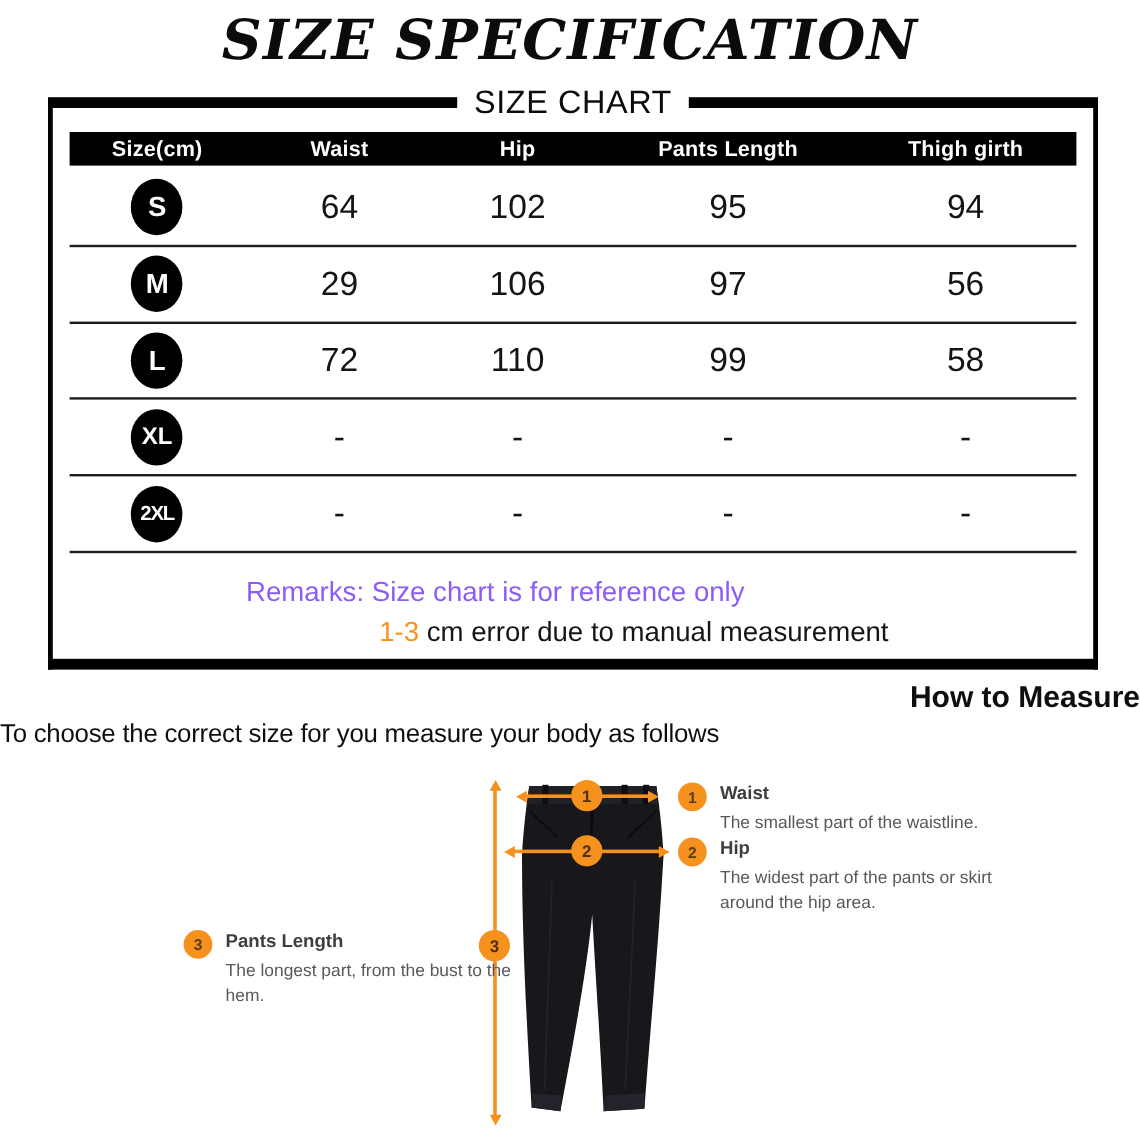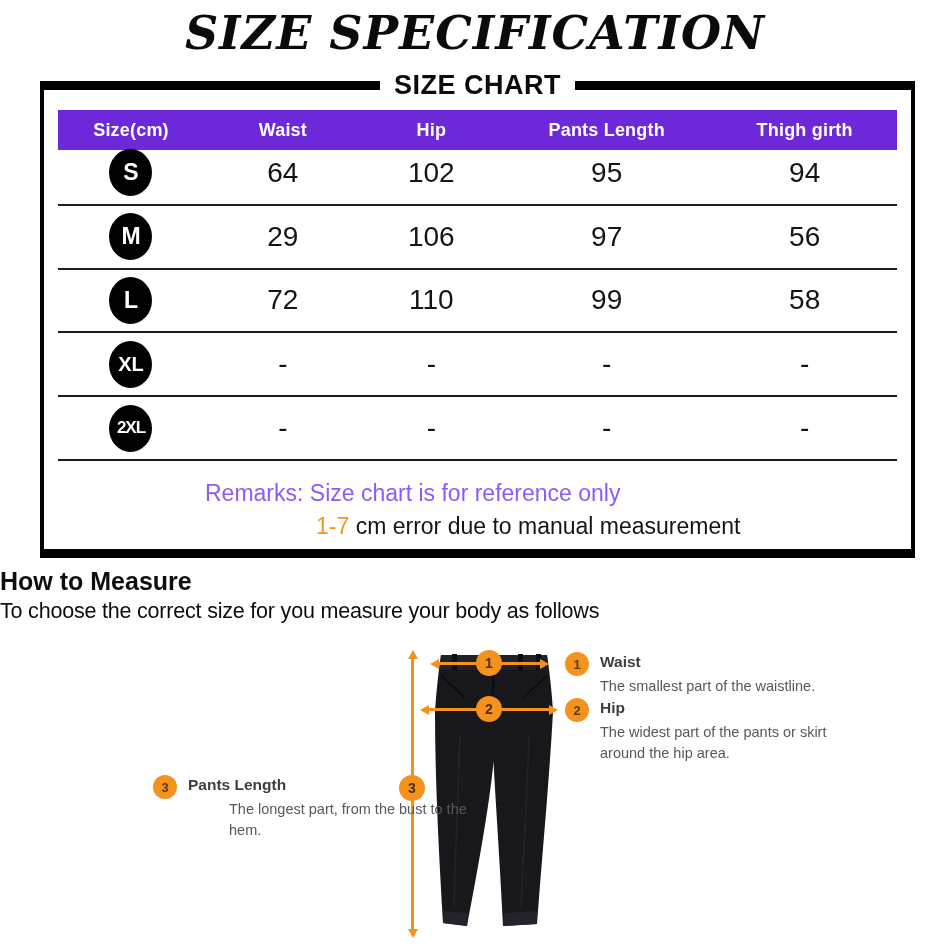--- a/index.html
+++ b/index.html
@@ -17,24 +17,24 @@
   .chart-box{
     position:absolute;left:40px;top:85px;width:875px;height:473px;box-sizing:border-box;
     border-left:4px solid #000;border-right:4px solid #000;border-bottom:9px solid #000;
   }
   .chart-title-row{
     position:absolute;left:-4px;right:-4px;top:-19px;height:38px;
     display:flex;align-items:center;
   }
   .hbar{flex:1;height:9px;background:#000;}
   .chart-title{
-    padding:0 14px;font-size:27px;font-weight:bold;letter-spacing:.5px;color:#0b0b0b;white-space:nowrap;
+    padding:0 14px;font-size:27px;font-weight:normal;letter-spacing:.5px;color:#0b0b0b;white-space:nowrap;
   }
   .thead{
-    position:absolute;top:25px;left:14px;right:14px;height:40px;background:#6d28d9;
+    position:absolute;top:25px;left:14px;right:14px;height:28px;background:#000000;
     display:grid;grid-template-columns:17.4% 18.8% 16.6% 25.2% 22%;align-items:center;
   }
   .thead .hcell{color:#fff;font-weight:bold;font-size:18px;text-align:center;letter-spacing:.2px;}
   .tbody{position:absolute;top:57px;left:14px;right:14px;}
   .trow{
     height:61.8px;display:grid;grid-template-columns:17.4% 18.8% 16.6% 25.2% 22%;
     align-items:center;border-bottom:2px solid #1c1c1c;
   }
   .tcell{text-align:center;font-size:28px;color:#141414;}
   .badge-wrap{display:flex;justify-content:center;align-items:center;}
@@ -42,21 +42,21 @@
     width:43px;height:47px;border-radius:50%;background:#000;color:#fff;
     display:flex;align-items:center;justify-content:center;font-weight:bold;
   }
   .b1{font-size:23px;}
   .b2{font-size:20px;}
   .b3{font-size:17px;letter-spacing:-1px;}
   .remark1{position:absolute;top:395px;left:161px;font-size:23px;color:#8b5cf6;}
   .remark2{position:absolute;top:428px;left:272px;font-size:23px;color:#151515;}
   .orange-text{color:#F7941D;}
   
-  .htm-title{position:absolute;top:567px;left:0;width:100%;text-align:left;
+  .htm-title{position:absolute;top:567px;left:0;width:100%;text-align:right;
     font-size:25px;font-weight:bold;color:#0e0e0e;}
   .htm-sub{position:absolute;top:599px;left:0;width:100%;text-align:left;
     font-size:21.5px;letter-spacing:-0.2px;color:#0e0e0e;}
   
   .pants-svg{position:absolute;left:430px;top:650px;}
   .measure-line{position:absolute;background:#F5921E;}
   .vline{left:411px;top:658px;width:3px;height:272px;}
   .h1line{left:438px;top:662px;width:103px;height:3px;}
   .h2line{left:428px;top:708px;width:122px;height:3px;}
   .tri{position:absolute;width:0;height:0;}
@@ -75,21 +75,21 @@
     color:#5C3A0E;font-weight:bold;font-size:13px;
     display:flex;align-items:center;justify-content:center;
   }
   .annot .alabel{font-size:15.5px;font-weight:bold;color:#3E3E40;margin:2px 0 5px 0;}
   .annot .adesc{font-size:14.5px;color:#57585A;line-height:1.42;margin:0;}
   .a1{left:565px;top:651px;}
   .a1 .adesc{width:260px;}
   .a2{left:565px;top:697px;}
   .a2 .adesc{width:228px;}
   .a3{left:153px;top:774px;}
-  .a3 .adesc{width:248px;margin-left:41px;}
+  .a3 .adesc{width:248px;}
 </style>
 </head>
 <body>
 
 <div class="canvas">
 
   <div class="spec-title">SIZE SPECIFICATION</div>
 
   <div class="chart-box">
 
@@ -155,21 +155,21 @@
           </div>
         <div class="tcell">-</div>
         <div class="tcell">-</div>
         <div class="tcell">-</div>
         <div class="tcell">-</div>
       </div>
 
     </div>
 
     <div class="remark1">Remarks: Size chart is for reference only</div>
-    <div class="remark2"><span class="orange-text">1-7</span><span> cm error due to manual measurement</span></div>
+    <div class="remark2"><span class="orange-text">1-3</span><span> cm error due to manual measurement</span></div>
   </div>
 
   <div class="htm-title">How to Measure</div>
   <div class="htm-sub">To choose the correct size for you measure your body as follows</div>
 
   <svg class="pants-svg" width="128" height="288" viewBox="0 0 128 288">
     <path d="M 11 5 L 117 5 C 120 25, 122 45, 123 62 C 119 135, 112 205, 107 274 L 73 276 C 70 215, 66 158, 63.5 112 C 59 158, 48 218, 37 276 L 13 273 C 9 205, 5 130, 5 62 C 6 45, 8 25, 11 5 Z" fill="#17171c"></path>
     <path d="M 11 5 L 117 5 L 118.5 20 L 9.5 20 Z" fill="#202026"></path>
     <rect x="22" y="4" width="5" height="16" fill="#0e0e12"></rect>
     <rect x="52" y="4" width="5" height="16" fill="#0e0e12"></rect>

